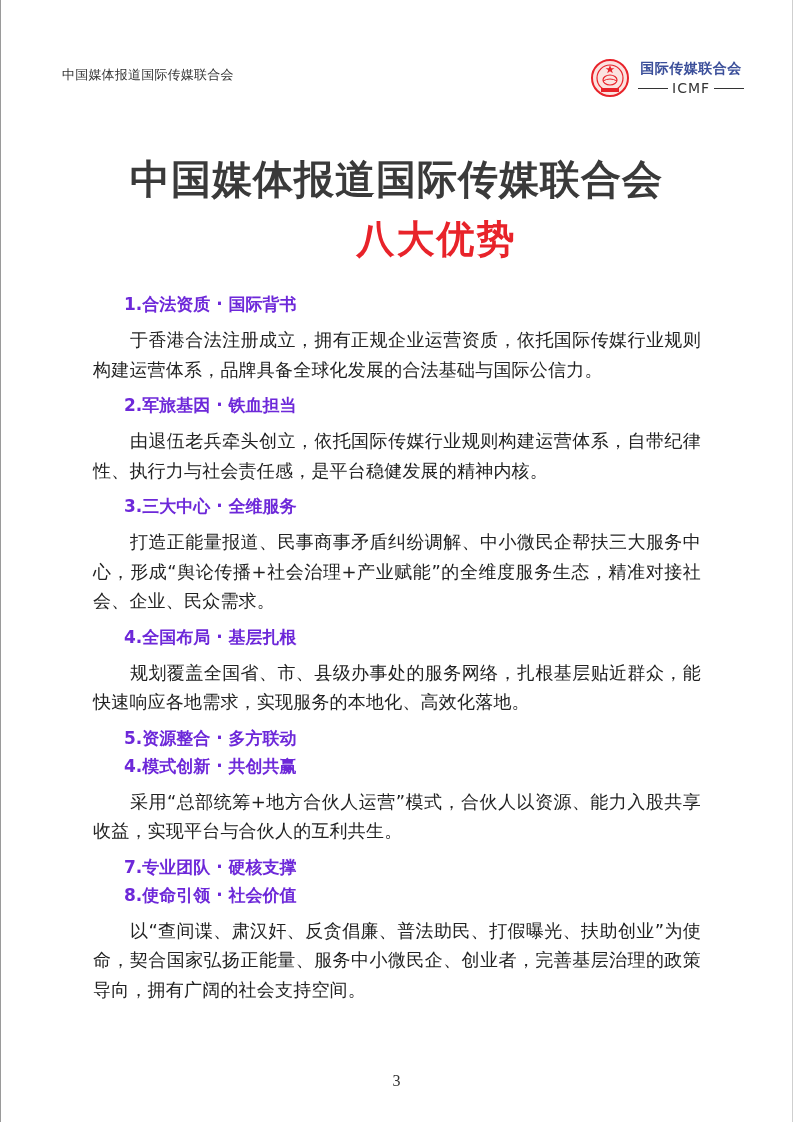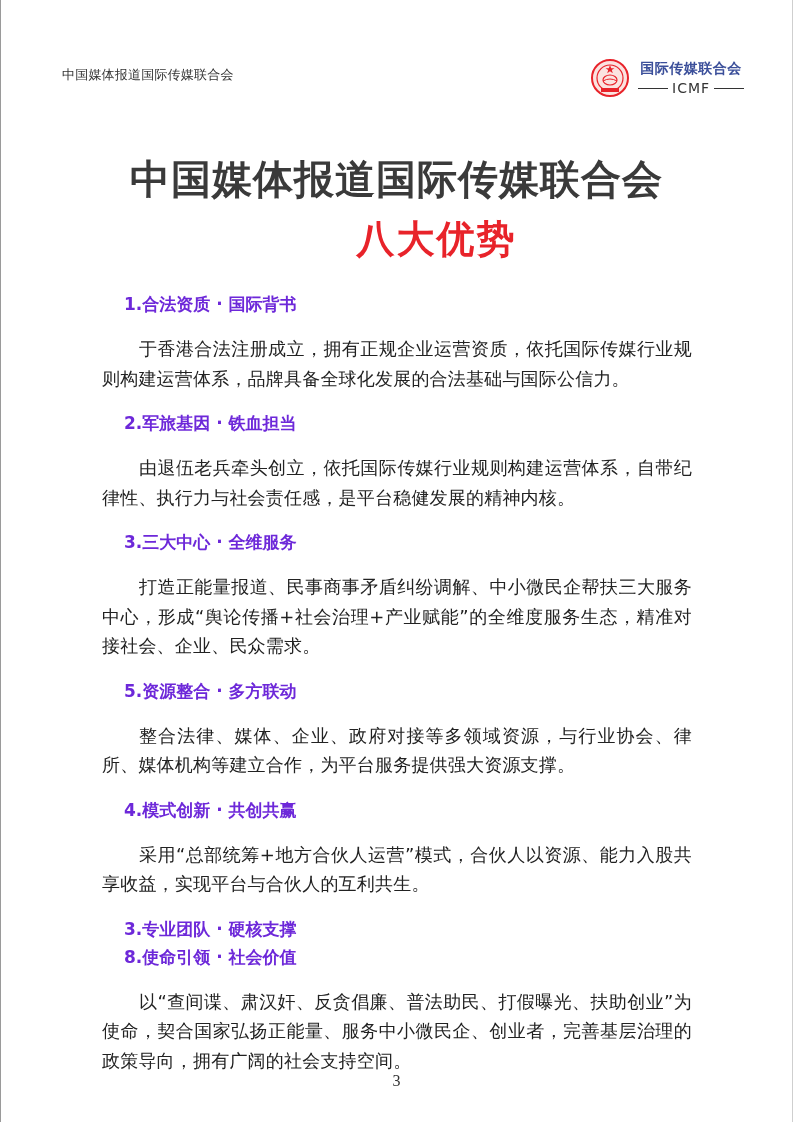--- a/index.html
+++ b/index.html
@@ -11,21 +11,21 @@
   .logo{position:absolute;left:590px;top:58px;display:flex;align-items:center;}
   .emblem{width:40px;height:40px;}
   .logo-text{margin-left:4px;display:flex;flex-direction:column;align-items:center;}
   .logo-name{font-family:"DejaVu Serif","Liberation Serif",serif;font-size:14px;font-weight:bold;color:#3b4f9a;letter-spacing:0.5px;}
   .logo-sub{display:flex;align-items:center;font-size:14px;color:#333;margin-top:2px;letter-spacing:1px;}
   .logo-sub .ln{width:30px;height:1px;background:#333;margin:0 4px;}
   .title{position:absolute;left:0;width:793px;top:152px;text-align:center;font-size:40px;font-weight:bold;color:#3a3a3a;letter-spacing:1px;}
   .subtitle{position:absolute;left:0;width:793px;top:214px;text-align:center;font-size:38px;font-weight:bold;color:#e8232a;letter-spacing:2px;margin-left:40px;}
   .content{position:absolute;left:86px;top:290px;width:622px;}
   .sec-h{font-size:17px;font-weight:bold;color:#6d28d9;line-height:28px;padding-left:38px;height:28px;}
-  .sec-p{font-size:18px;line-height:29.5px;color:#222;text-indent:37px;text-align:justify;margin:16px;letter-spacing:0.2px;}
+  .sec-p{font-size:18px;line-height:29.5px;color:#222;text-indent:37px;text-align:justify;margin:7px;letter-spacing:0.2px;}
   .page-num{position:absolute;left:0;width:793px;top:1072px;text-align:center;font-family:"Liberation Serif","DejaVu Serif",serif;font-size:16px;color:#333;}
 </style>
 </head>
 <body>
 
 <div class="left-rule"></div>
 <div class="right-rule"></div>
 
 <div class="header-text">中国媒体报道国际传媒联合会</div>
 
@@ -58,29 +58,32 @@
   </div>
   <div>
     <div class="sec-h">2.军旅基因 · 铁血担当</div>
     <p class="sec-p">由退伍老兵牵头创立，依托国际传媒行业规则构建运营体系，自带纪律性、执行力与社会责任感，是平台稳健发展的精神内核。</p>
   </div>
   <div>
     <div class="sec-h">3.三大中心 · 全维服务</div>
     <p class="sec-p">打造正能量报道、民事商事矛盾纠纷调解、中小微民企帮扶三大服务中心，形成“舆论传播+社会治理+产业赋能”的全维度服务生态，精准对接社会、企业、民众需求。</p>
   </div>
   <div>
+    <div class="sec-h">4.全国布局 · 基层扎根</div>
+    <p class="sec-p">规划覆盖全国省、市、县级办事处的服务网络，扎根基层贴近群众，能快速响应各地需求，实现服务的本地化、高效化落地。</p>
+  </div>
+  <div>
     <div class="sec-h">5.资源整合 · 多方联动</div>
-    <p class="sec-p">整合法律、媒体、企业、政府对接等多领域资源，与行业协会、律所、媒体机构等建立合作，为平台服务提供强大资源支撑。</p>
   </div>
   <div>
     <div class="sec-h">4.模式创新 · 共创共赢</div>
     <p class="sec-p">采用“总部统筹+地方合伙人运营”模式，合伙人以资源、能力入股共享收益，实现平台与合伙人的互利共生。</p>
   </div>
   <div>
-    <div class="sec-h">3.专业团队 · 硬核支撑</div>
+    <div class="sec-h">7.专业团队 · 硬核支撑</div>
   </div>
   <div>
     <div class="sec-h">8.使命引领 · 社会价值</div>
     <p class="sec-p">以“查间谍、肃汉奸、反贪倡廉、普法助民、打假曝光、扶助创业”为使命，契合国家弘扬正能量、服务中小微民企、创业者，完善基层治理的政策导向，拥有广阔的社会支持空间。</p>
   </div>
 </div>
 
 <div class="page-num">3</div>
 
 </body></html>

